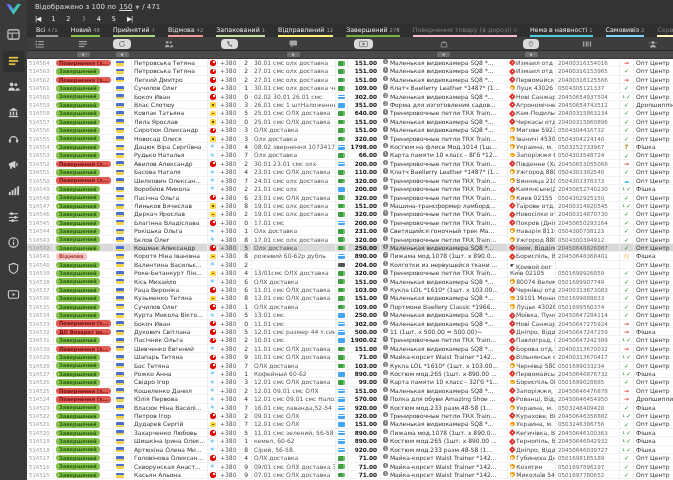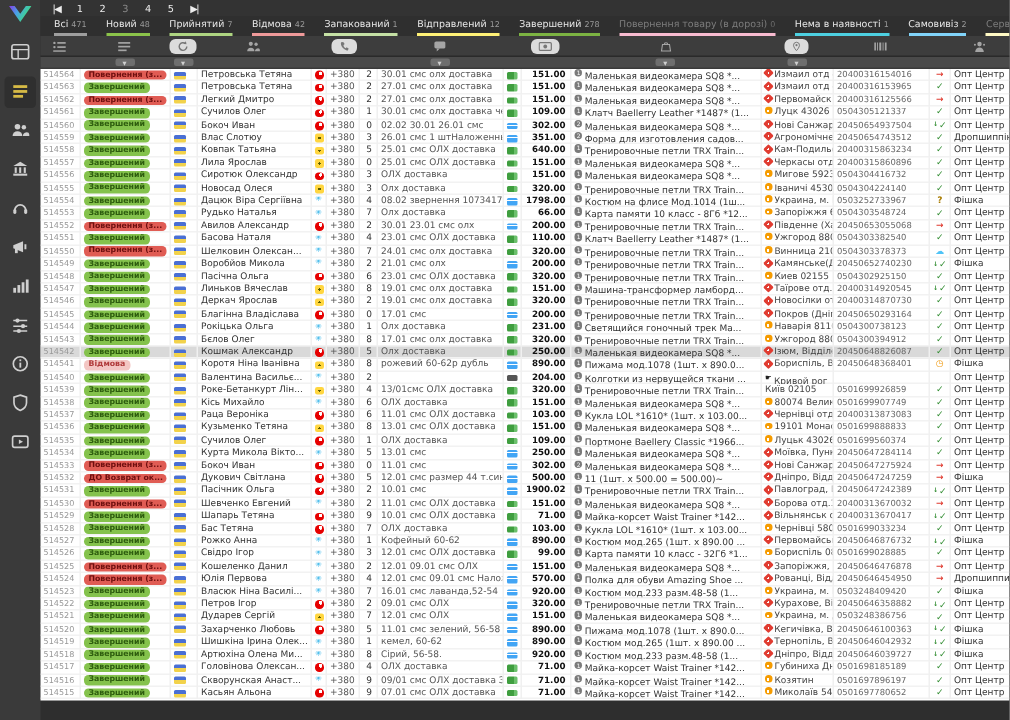--- a/index.html
+++ b/index.html
@@ -162,20 +162,26 @@
       </div>
     <div class="side-item">
         <span><svg viewBox="0 0 14 14">
             <rect x="1.5" y="3" width="11" height="8" rx="1.5" fill="none" stroke="#cfcfcf" stroke-width="1.2"></rect>
             <path d="M6 5.3 l3 1.7 -3 1.7z" fill="#cfcfcf"></path>
           </svg></span>
       </div>
   </div>
 
   <div class="main">
+    <div class="topbar">
+      <span>Відображено з 100 по</span>
+      <span class="uline">150</span>
+      <span class="caret">▼</span>
+      <span>/ 471</span>
+    </div>
     <div class="pager">
       <span class="pbtn">|◀</span>
       <span id="pnums" style="display:flex;gap:11px">
           <span class="pnum">1</span>
           <span class="pnum">2</span>
           <span class="pnum cur">3</span>
           <span class="pnum">4</span>
           <span class="pnum">5</span>
         </span>
       <span class="pbtn">▶|</span>

